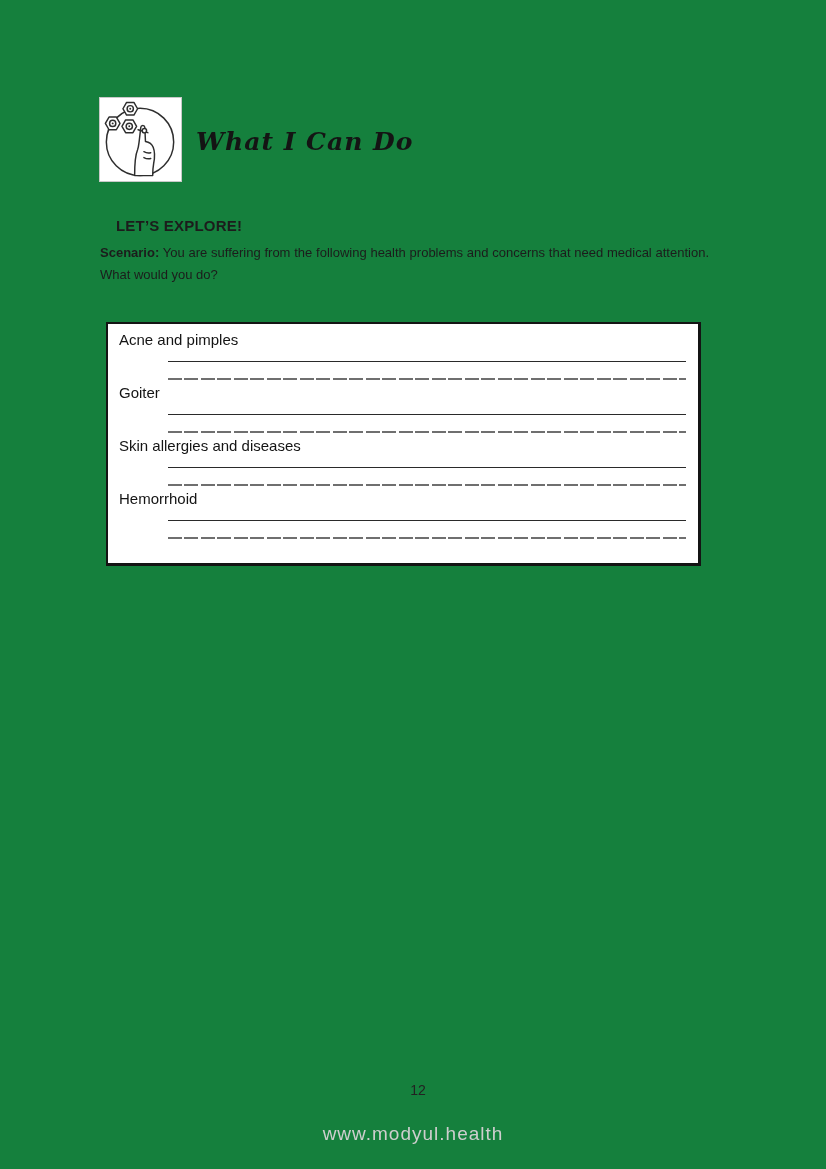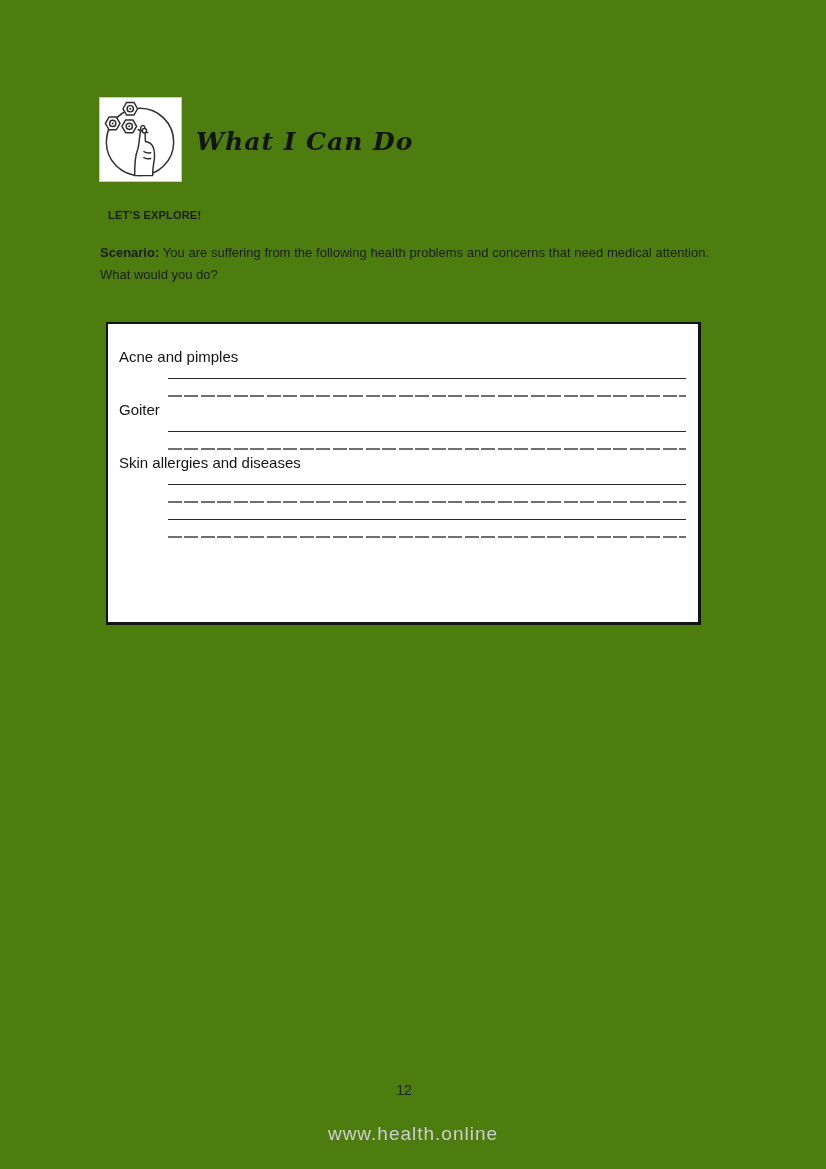--- a/index.html
+++ b/index.html
@@ -1,20 +1,20 @@
 <!DOCTYPE html>
 <html><head>
 <meta charset="utf-8">
 <style>
   html, body { margin: 0; padding: 0; background: #ffffff; }
   .page {
     position: relative;
     width: 826px;
     height: 1169px;
-    background: #4d7c0f;
+    background: #15803d;
     font-family: "Liberation Sans", sans-serif;
     color: #1c1c1c;
     overflow: hidden;
   }
 
   
   .logo-box {
     position: absolute;
     left: 99px; top: 97px;
     width: 83px; height: 85px;
@@ -33,22 +33,22 @@
     font-size: 25px;
     letter-spacing: 1px;
     color: #141414;
     white-space: nowrap;
   }
 
   
   .explore {
     position: absolute;
     left: 100px; top: 201px;
-    margin: 8px;
-    font-size: 11px;
+    margin: 16px;
+    font-size: 15px;
     font-weight: 700;
     letter-spacing: 0.2px;
   }
   .scenario {
     position: absolute;
     left: 100px; top: 242px;
     width: 609px;
     margin: 0;
     font-size: 13px;
     line-height: 21.5px;
@@ -59,26 +59,26 @@
     position: absolute;
     left: 100px; top: 301px;
     margin: 0;
     font-size: 15px;
   }
 
   
   .answer-box {
     position: absolute;
     left: 106px; top: 322px;
-    width: 595px; height: 303px;
+    width: 595px; height: 244px;
     box-sizing: border-box;
     border: 2px solid #141414;
     border-right-width: 3px;
     border-bottom-width: 3px;
-    padding-top: 24px;
+    padding-top: 7px;
     background: #ffffff;
   }
   .item { margin-bottom: 4.5px; }
   .item-label {
     height: 18px;
     line-height: 18px;
     padding-left: 11px;
     font-size: 15px;
     color: #141414;
   }
@@ -94,21 +94,21 @@
     position: absolute;
     left: 0; right: 0; bottom: 0;
     height: 1.5px;
     background: repeating-linear-gradient(to right,
       #6f6f6f 0, #6f6f6f 14px, transparent 14px, transparent 16.5px);
   }
 
   
   .page-number {
     position: absolute;
-    left: 100px; top: 1082px;
+    left: 114px; top: 1082px;
     width: 608px;
     text-align: center;
     font-size: 14px;
     color: #222222;
   }
   .watermark {
     position: absolute;
     left: 0; top: 1123px;
     width: 826px;
     text-align: center;
@@ -178,23 +178,24 @@
       <div class="answer-line l2"></div>
     </div>
 
     <div class="item">
       <div class="item-label">Skin allergies and diseases</div>
       <div class="answer-line l1"></div>
       <div class="answer-line l2"></div>
     </div>
 
     <div class="item">
+      <div class="item-label">Hemorrhoid</div>
       <div class="answer-line l1"></div>
       <div class="answer-line l2"></div>
     </div>
 
 
   </div>
 
   <div class="page-number">12</div>
-  <div class="watermark">www.health.online</div>
+  <div class="watermark">www.modyul.health</div>
 
 </div>
 
 </body></html>

